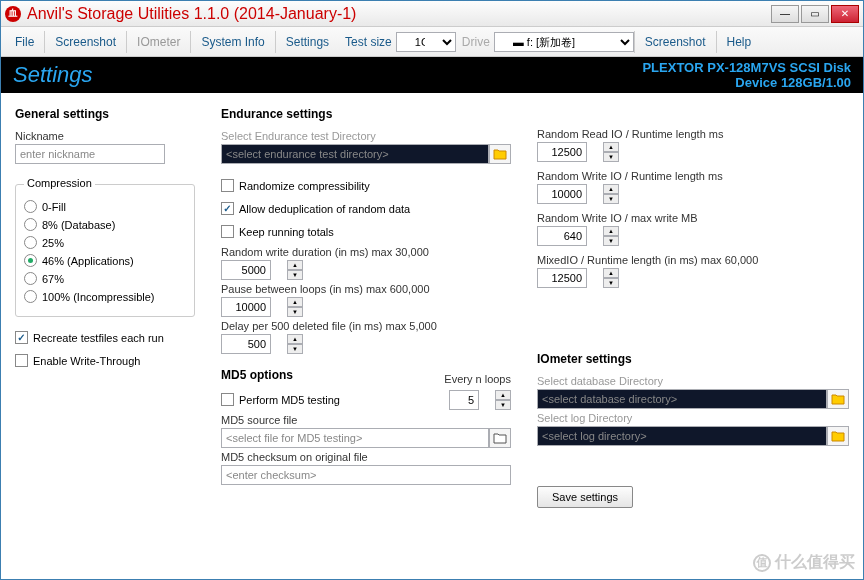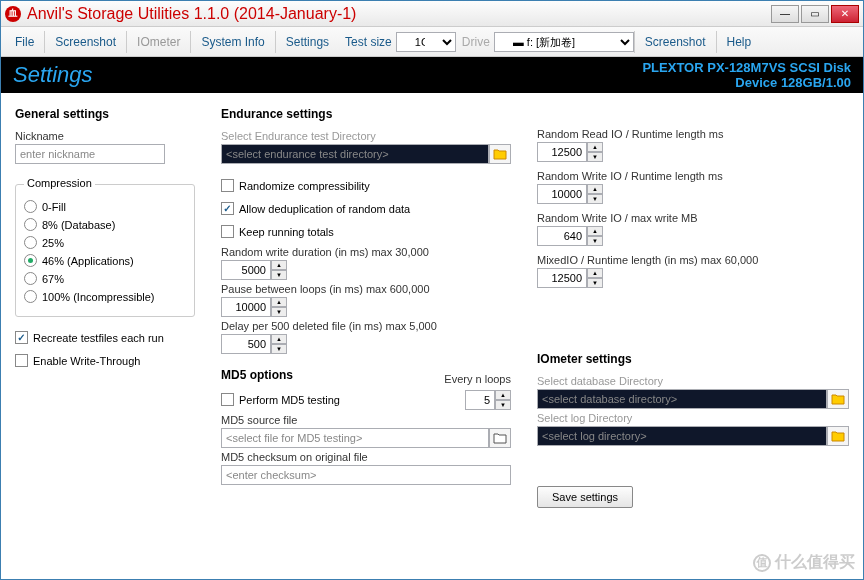--- a/index.html
+++ b/index.html
@@ -36,21 +36,21 @@
 .dirbtn { width: 22px; height: 20px; border: 1px solid #abadb3; background: #f5f5f5; display: flex; align-items: center; justify-content: center; cursor: pointer; }
 .dirbtn svg { width: 14px; height: 12px; }
 .group { border: 1px solid #ccc; border-radius: 3px; padding: 10px 8px 8px; margin-top: 20px; position: relative; }
 .group-title { position: absolute; top: -8px; left: 8px; background: #fff; padding: 0 3px; font-size: 11px; }
 .radio-row, .check-row { display: flex; align-items: center; gap: 5px; margin: 5px 0; font-size: 11px; }
 .radio, .check { width: 13px; height: 13px; border: 1px solid #888; background: #fff; display: flex; align-items: center; justify-content: center; }
 .radio { border-radius: 50%; }
 .radio.checked::after { content: ""; width: 5px; height: 5px; background: #2a6; border-radius: 50%; }
 .check.checked { background: #fff; color: #1a5a8a; font-size: 10px; line-height: 10px; }
 .check.checked::after { content: "✓"; font-weight: bold; }
-.spinner { display: inline-flex; align-items: stretch; }
+.spinner { display: inline-flex; align-items: stretch; gap: 16px; }
 .spinner input { width: 50px; height: 20px; border: 1px solid #abadb3; text-align: right; padding: 0 4px; font-size: 11px; }
 .spinner .sbtns { display: flex; flex-direction: column; }
 .spinner .sbtn { width: 16px; height: 10px; border: 1px solid #abadb3; background: #eee; font-size: 6px; display: flex; align-items: center; justify-content: center; cursor: pointer; }
 .row { display: flex; align-items: center; justify-content: space-between; }
 button.btn { padding: 4px 14px; border: 1px solid #888; background: linear-gradient(#fdfdfd, #e5e5e5); font-size: 11px; cursor: pointer; border-radius: 2px; }
 .mt { margin-top: 14px; }
 .watermark { position: absolute; right: 8px; bottom: 6px; color: #ccc; font-size: 16px; font-weight: bold; pointer-events: none; display:flex; align-items:center; gap:4px; }
 .watermark .wm-icon { width:18px; height:18px; border:2px solid #ccc; border-radius:50%; display:flex; align-items:center; justify-content:center; font-size:11px;}
 </style>
 </head>

